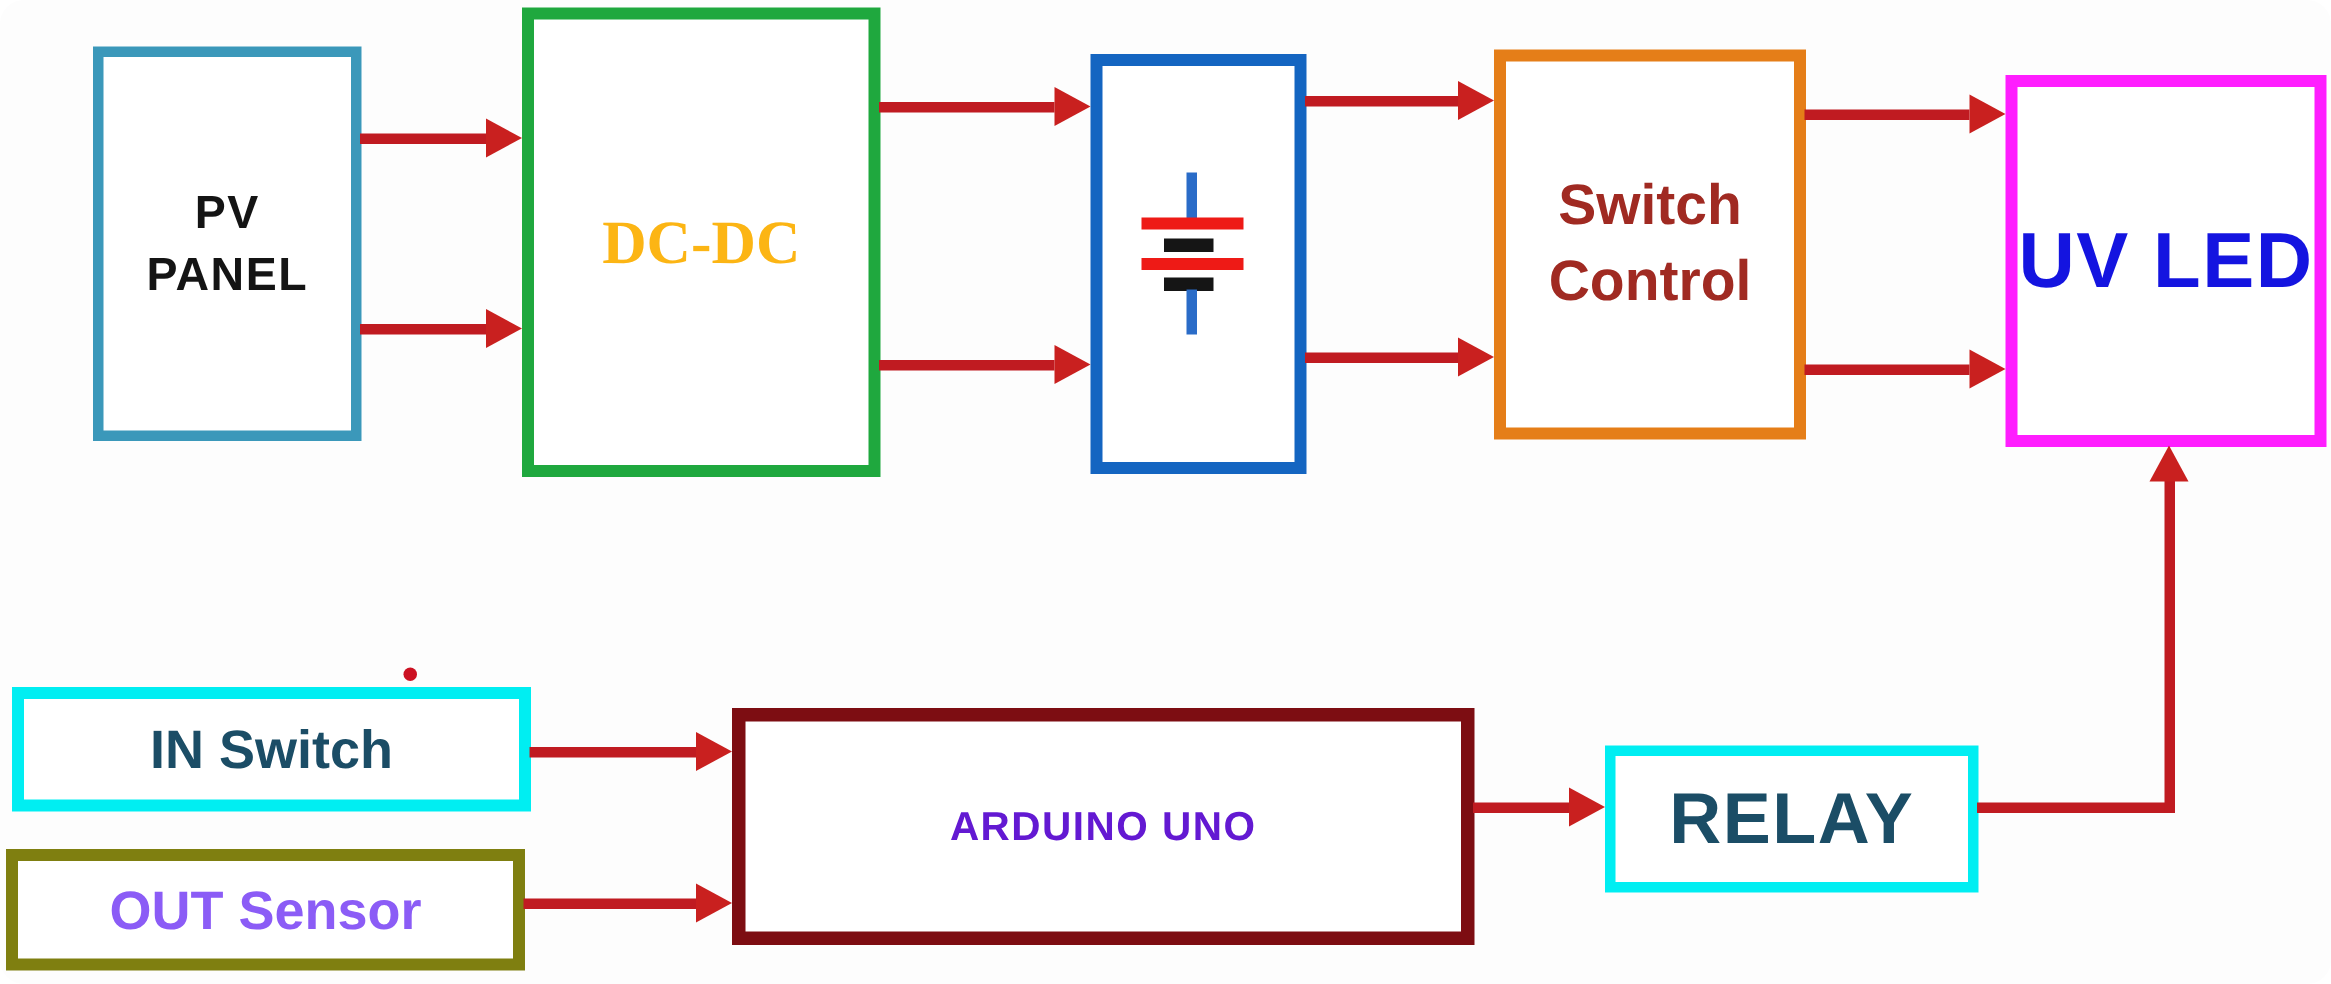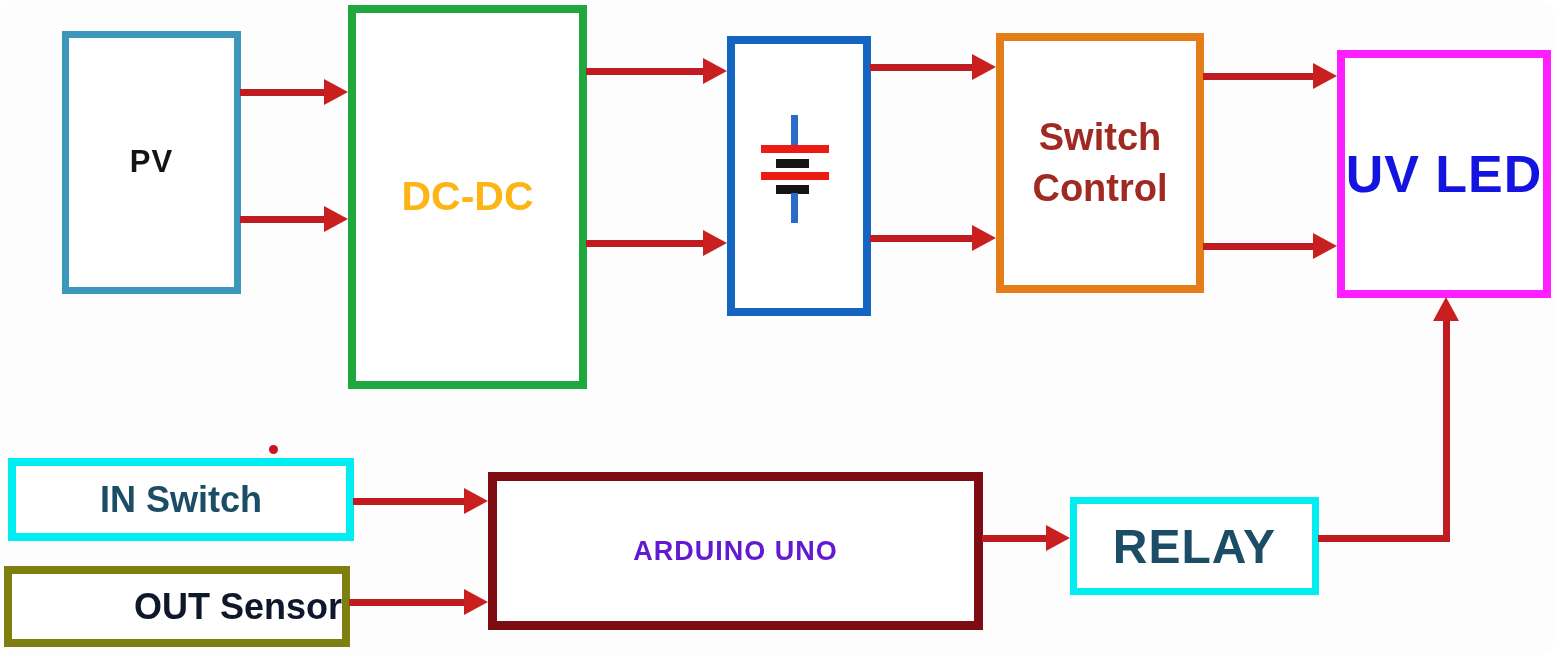--- a/index.html
+++ b/index.html
@@ -8,47 +8,48 @@
     overflow:hidden;font-family:"Liberation Sans", sans-serif;border-radius:16px;
   }
   .block{
     position:absolute;background:#ffffff;box-sizing:border-box;
     display:flex;flex-direction:column;align-items:center;justify-content:center;
     text-align:center;font-weight:bold;
   }
   .block span{display:block;}
   
   .pv   {left:62px;  top:31px; width:179px;height:263px;border:7px solid #3b98ba;color:#141414;font-size:31px;line-height:1.32;letter-spacing:1px;}
-  .dcdc {left:348px; top:5px;  width:239px;height:384px;border:8px solid #1fa83e;color:#fcb514;font-size:41px;line-height:1.45;}
+  .dcdc {left:348px; top:5px;  width:239px;height:313px;border:8px solid #1fa83e;color:#fcb514;font-size:41px;line-height:1.45;font-family:Liberation Serif, serif;}
   .batt {left:727px; top:36px; width:144px;height:280px;border:8px solid #1465c1;}
   .ctrl {left:996px; top:33px; width:208px;height:260px;border:8px solid #e57e18;color:#a02a22;font-size:38px;line-height:1.35;}
   .uv   {left:1337px;top:50px; width:214px;height:248px;border:8px solid #ff1eff;color:#1414e0;font-size:52px;letter-spacing:1px;}
   
   .ins  {left:8px;   top:458px;width:346px;height:83px; border:8px solid #00eef2;color:#1b4d66;font-size:36px;}
-  .outs {left:4px;   top:566px;width:346px;height:81px; border:8px solid #7f7f10;color:#0f172a;font-size:36px;align-items:flex-end;}
+  .outs {left:4px;   top:566px;width:346px;height:81px; border:8px solid #7f7f10;color:#8b5cf6;font-size:36px;}
   .ard  {left:488px; top:472px;width:495px;height:158px;border:9px solid #7d0d12;color:#6319d2;font-size:27px;letter-spacing:1px;}
   .rly  {left:1070px;top:497px;width:249px;height:98px; border:7px solid #00eef2;color:#1b4d66;font-size:48px;letter-spacing:1px;}
   
   .bs{position:absolute;}
   .bs.stem{background:#2a6cc8;width:7px;}
   .bs.red{background:#ee1a16;height:8px;width:68px;left:26px;}
   .bs.blk{background:#151515;height:9px;width:33px;left:41px;}
   
   .line{position:absolute;background:#c01b21;}
   .tri-r{position:absolute;width:0;height:0;border-top:13px solid transparent;border-bottom:13px solid transparent;border-left:24px solid #c9201f;}
   .tri-u{position:absolute;width:0;height:0;border-left:13px solid transparent;border-right:13px solid transparent;border-bottom:24px solid #c9201f;}
   .dot{position:absolute;width:9px;height:9px;border-radius:50%;background:#cc1122;}
 </style>
 </head>
 <body>
 
 <div id="canvas">
 
   <div class="block pv">
     <span>PV</span>
+    <span>PANEL</span>
   </div>
 
   <div class="block dcdc">
     <span>DC-DC</span>
   </div>
 
   <div class="block batt">
     <div style="position:absolute;left:0;top:0;width:100%;height:100%;">
       <div class="bs stem" style="left:56px;top:71px;height:33px;"></div>
       <div class="bs red" style="top:101px;"></div>

